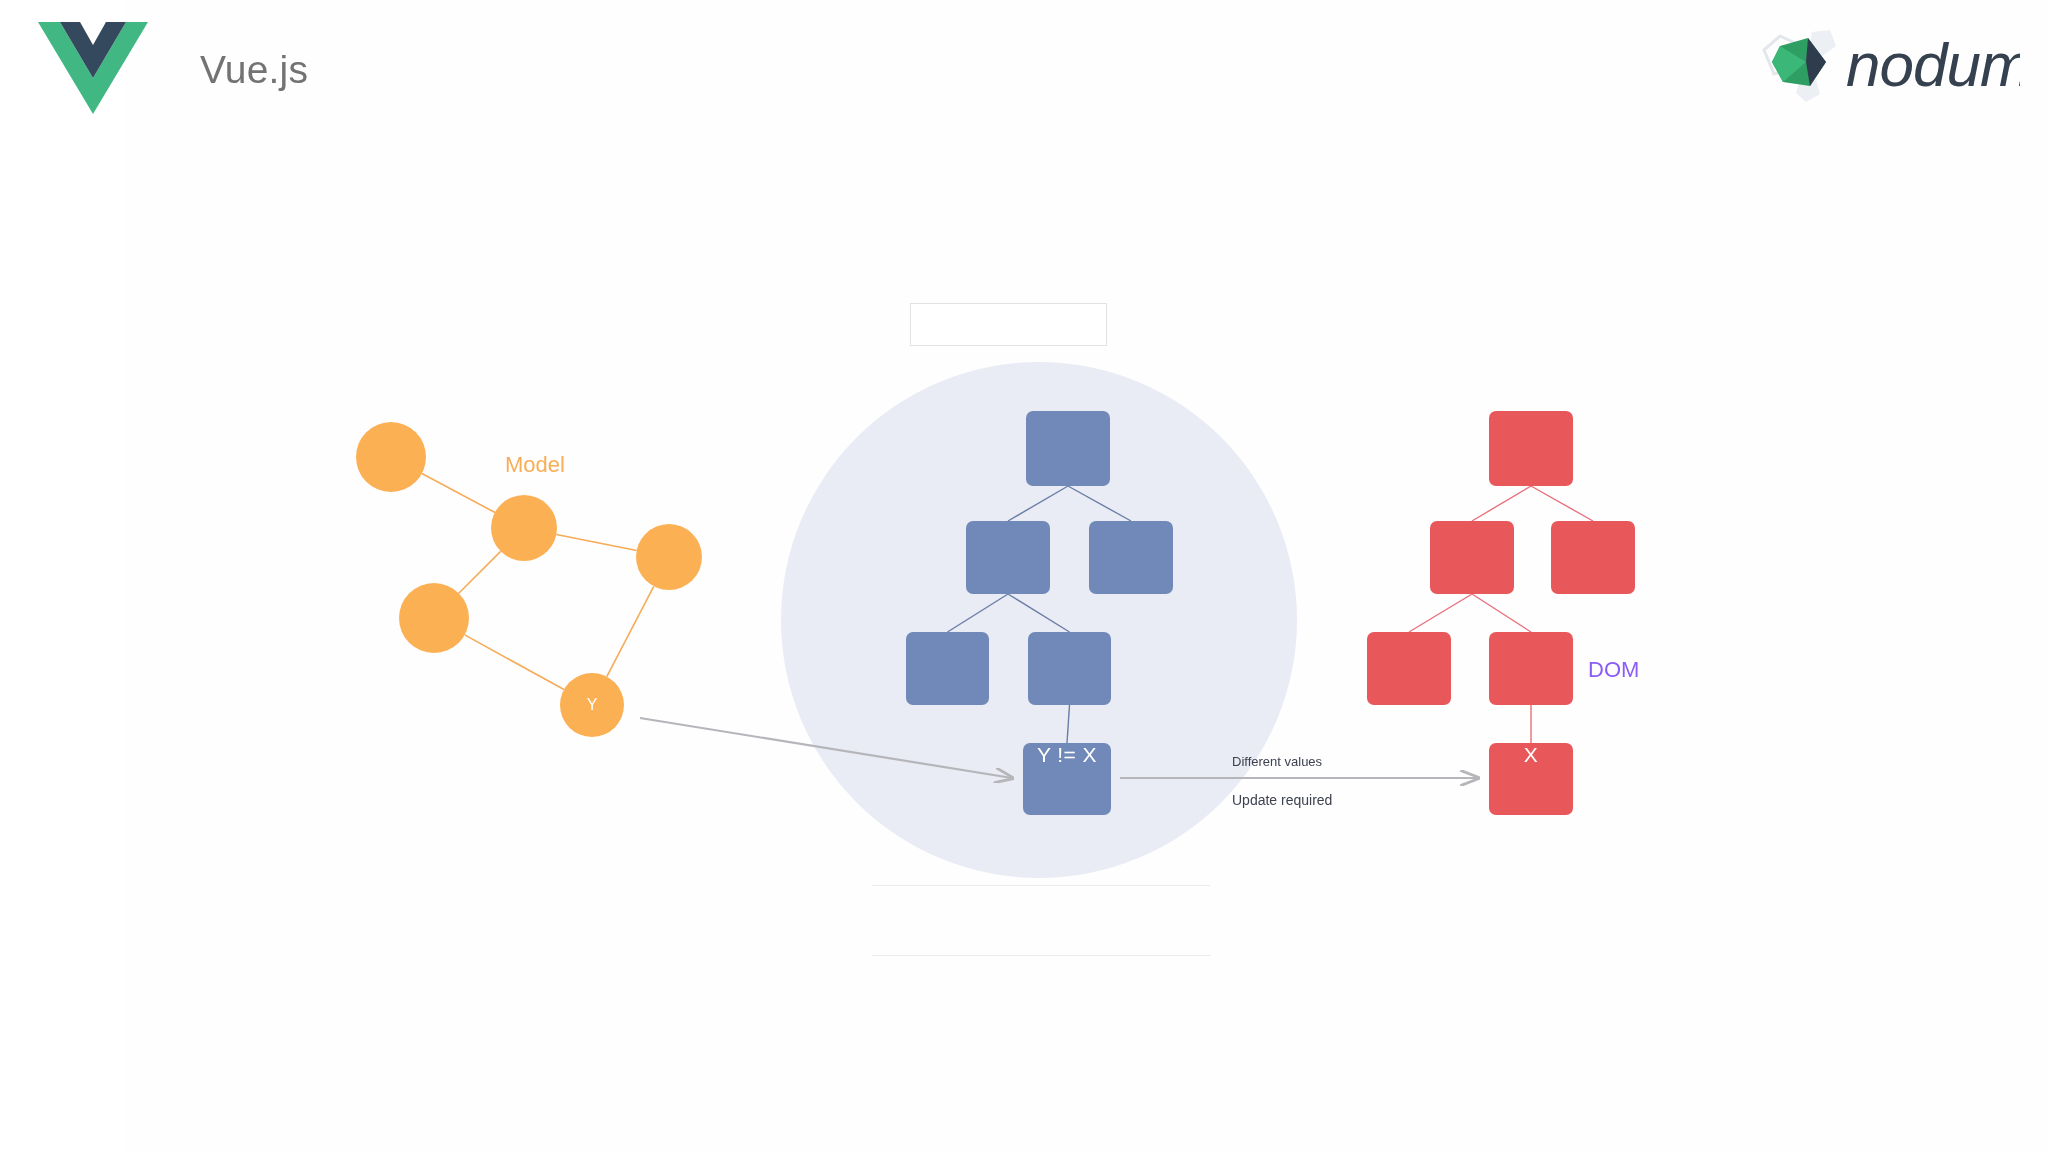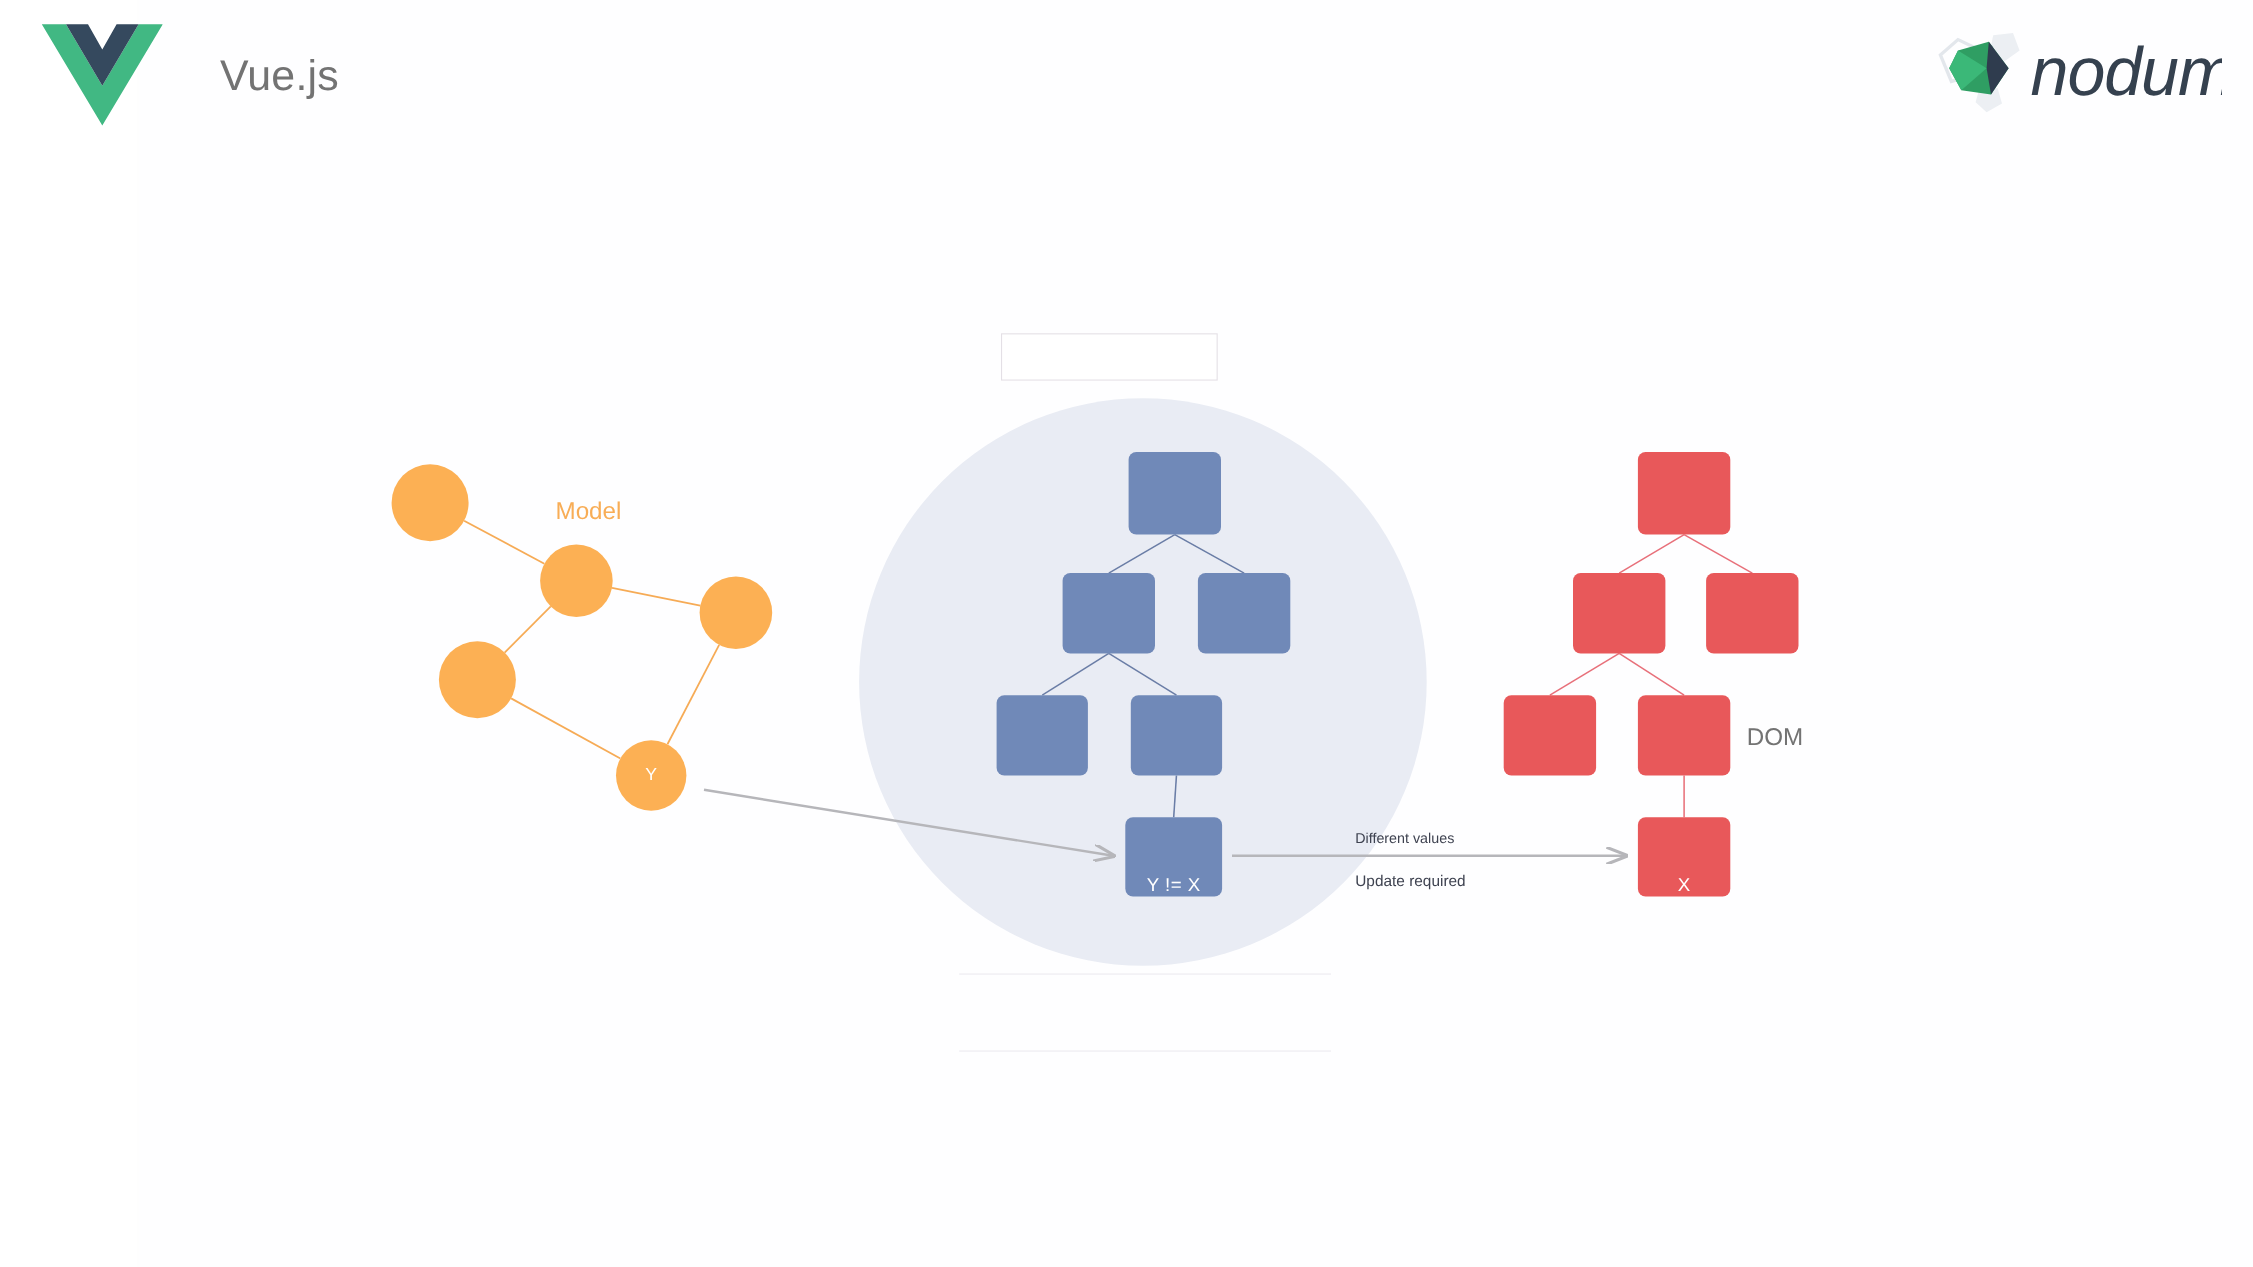--- a/index.html
+++ b/index.html
@@ -114,24 +114,24 @@
     background: #eceaf0;
   }
   .rule-1 { top: 885px; }
   .rule-2 { top: 955px; }
 
   
   .node-box {
     position: absolute;
     border-radius: 7px;
     display: flex;
-    align-items: flex-end;
+    align-items: flex-start;
     justify-content: center;
     color: #ffffff;
-    font-size: 17px;
+    font-size: 21px;
     letter-spacing: .4px;
   }
   .node-blue { background: #7089b8; }
   .node-red  { background: #e8585a; }
 
   
   .model-node {
     position: absolute;
     border-radius: 50%;
     background: #fcb054;
@@ -151,21 +151,21 @@
     left: 505px;
     top: 424px;
     font-size: 22px;
     color: #f8ad56;
     margin-top: 28px;
   }
   .label-dom {
     left: 1588px;
     top: 657px;
     font-size: 22px;
-    color: #737373;
+    color: #8b5cf6;
   }
   .label-diff-top {
     left: 1232px;
     top: 742px;
     font-size: 13px;
     color: #3e4250;
     margin-top: 12px;
   }
   .label-diff-bottom {
     left: 1232px;

